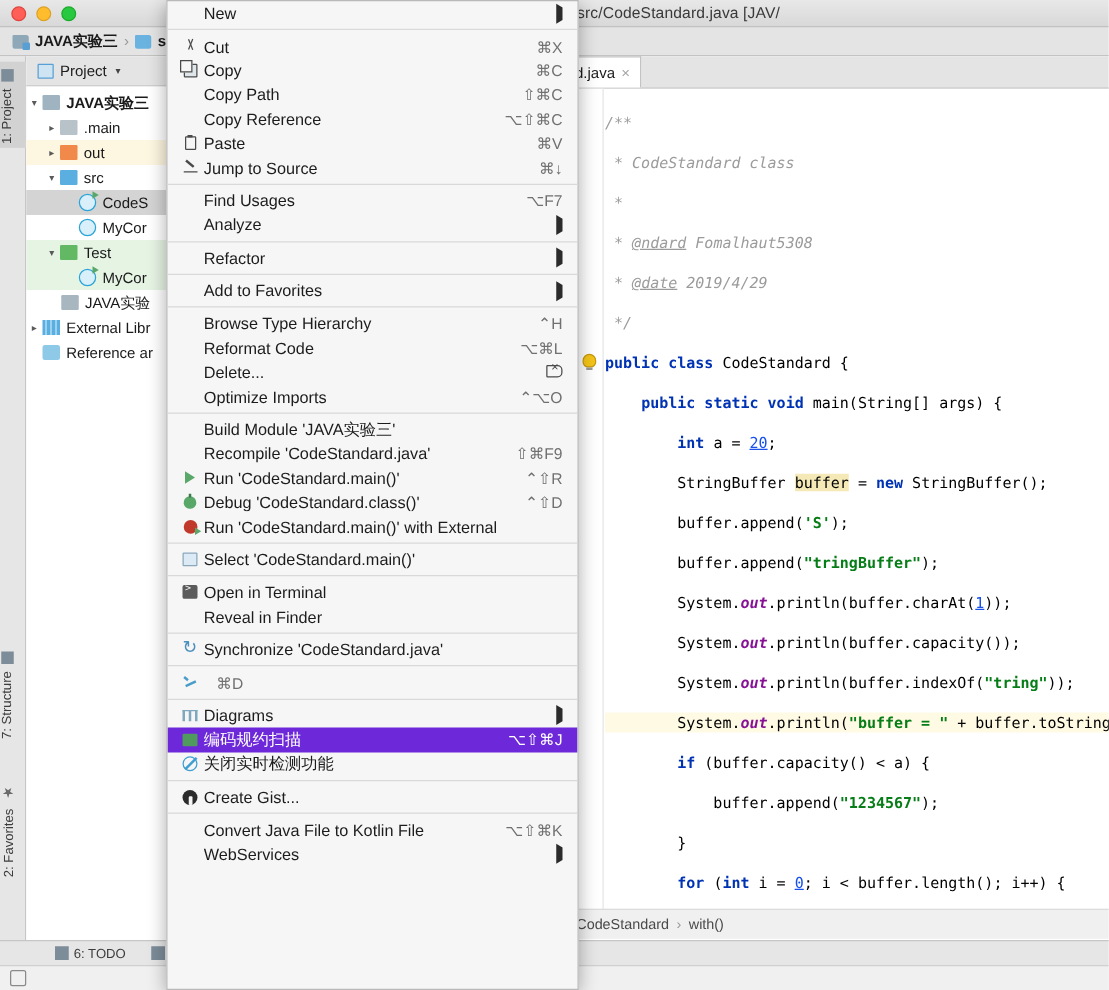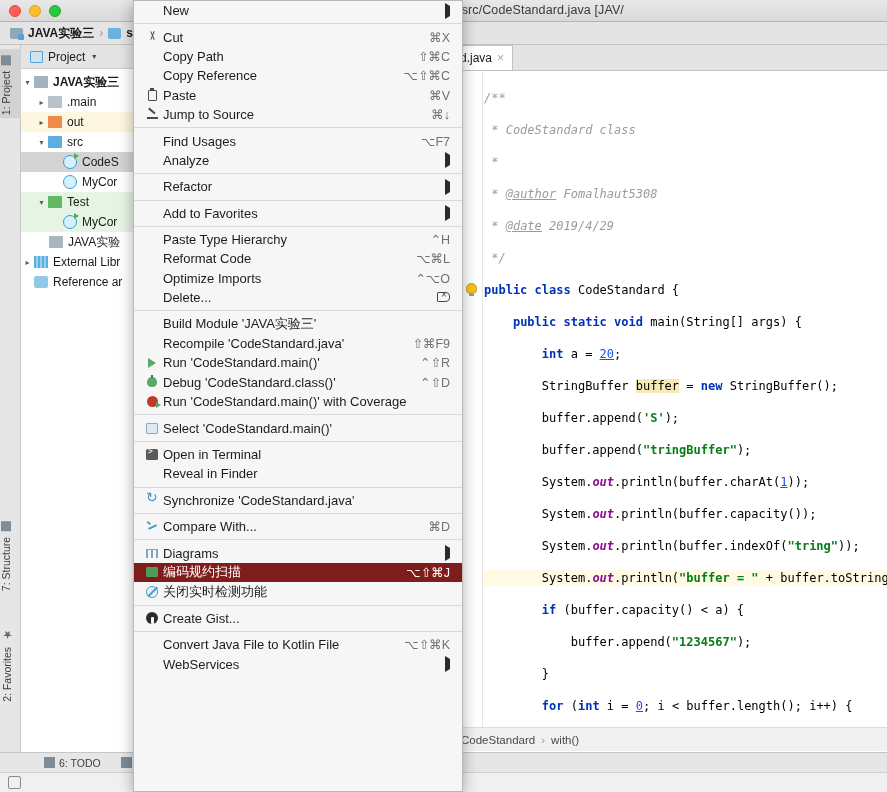--- a/index.html
+++ b/index.html
@@ -180,21 +180,21 @@
     font-size: 13px; color: #1c1c1c; overflow: hidden;
   }
   .mi {
     height: 19.4px; display: flex; align-items: center; position: relative;
     padding-left: 7px; padding-right: 12px;
   }
   .mi .ic { width: 22px; flex: none; display: flex; align-items: center; justify-content: center; }
   .mi .lbl { flex: 1; white-space: nowrap; overflow: hidden; }
   .mi .sc { color: #707070; font-size: 12.5px; white-space: nowrap; margin-left: 10px; }
   .mi .sub { color: #3a3a3a; font-size: 9px; margin-left: 10px; }
-  .mi.hl { background: #7f1d1d; color: #ffffff; }
+  .mi.hl { background: #6d28d9; color: #ffffff; }
   .mi.hl .sc, .mi.hl .sub { color: #ffffff; }
   .msep { height: 1px; background: #d9d9d9; margin: 3px 0; }
 
   
   .gi { display: inline-block; }
   .gi-scissors { width:13px;height:13px; position:relative; }
   .gi-scissors::before, .gi-scissors::after {
     content:""; position:absolute; left:6px; top:0; width:1.3px; height:9px; background:#4a4a4a;
   }
   .gi-scissors::before { transform: rotate(22deg); }
@@ -356,21 +356,21 @@
       </div>
     </div>
 
     <div class="code-area">
       <div class="gutter"></div>
       <div class="bulb"></div>
       <div class="code">
 <div class="cline"><span class="cmt">/**</span></div>
 <div class="cline"><span class="cmt"> * CodeStandard class</span></div>
 <div class="cline"><span class="cmt"> *</span></div>
-<div class="cline"><span class="cmt"> * <u>@author</u> Fomalhaut5308</span></div>
+<div class="cline"><span class="cmt"> * <u>@ndard</u> Fomalhaut5308</span></div>
 <div class="cline"><span class="cmt"> * <u>@date</u> 2019/4/29</span></div>
 <div class="cline"><span class="cmt"> */</span></div>
 <div class="cline"><span class="kw">public class</span> CodeStandard {</div>
 <div class="cline">    <span class="kw">public static void</span> main(String[] args) {</div>
 <div class="cline">        <span class="kw">int</span> a = <span class="num">20</span>;</div>
 <div class="cline">        StringBuffer <span class="hlname">buffer</span> = <span class="kw">new</span> StringBuffer();</div>
 <div class="cline">        buffer.append(<span class="str">'S'</span>);</div>
 <div class="cline">        buffer.append(<span class="str">"tringBuffer"</span>);</div>
 <div class="cline">        System.<span class="fld">out</span>.println(buffer.charAt(<span class="num">1</span>));</div>
 <div class="cline">        System.<span class="fld">out</span>.println(buffer.capacity());</div>
@@ -420,20 +420,27 @@
     <div class="msep"></div>
 
     <div class="mi">
       <span class="ic">
           <span class="gi gi-scissors"></span>
         </span>
       <span class="lbl">Cut</span>
       <span class="sc">⌘X</span>
     </div>
     <div class="mi">
+      <span class="ic">
+          <span class="gi gi-copy"></span>
+        </span>
+      <span class="lbl">Copy</span>
+      <span class="sc">⌘C</span>
+    </div>
+    <div class="mi">
       <span class="ic"></span>
       <span class="lbl">Copy Path</span>
       <span class="sc">⇧⌘C</span>
     </div>
     <div class="mi">
       <span class="ic"></span>
       <span class="lbl">Copy Reference</span>
       <span class="sc">⌥⇧⌘C</span>
     </div>
     <div class="mi">
@@ -477,38 +484,38 @@
     <div class="mi">
       <span class="ic"></span>
       <span class="lbl">Add to Favorites</span>
       <span class="sub"><span class="arrow-r"></span></span>
     </div>
 
     <div class="msep"></div>
 
     <div class="mi">
       <span class="ic"></span>
-      <span class="lbl">Paste Type Hierarchy</span>
+      <span class="lbl">Browse Type Hierarchy</span>
       <span class="sc">⌃H</span>
     </div>
     <div class="mi">
       <span class="ic"></span>
       <span class="lbl">Reformat Code</span>
       <span class="sc">⌥⌘L</span>
     </div>
     <div class="mi">
       <span class="ic"></span>
+      <span class="lbl">Delete...</span>
+      <span class="sc"><span class="gi gi-del"></span></span>
+    </div>
+    <div class="mi">
+      <span class="ic"></span>
       <span class="lbl">Optimize Imports</span>
       <span class="sc">⌃⌥O</span>
     </div>
-    <div class="mi">
-      <span class="ic"></span>
-      <span class="lbl">Delete...</span>
-      <span class="sc"><span class="gi gi-del"></span></span>
-    </div>
 
     <div class="msep"></div>
 
     <div class="mi">
       <span class="ic"></span>
       <span class="lbl">Build Module 'JAVA实验三'</span>
       <span class="sc"></span>
     </div>
     <div class="mi">
       <span class="ic"></span>
@@ -526,21 +533,21 @@
       <span class="ic">
           <span class="gi gi-bug"></span>
         </span>
       <span class="lbl">Debug 'CodeStandard.class()'</span>
       <span class="sc">⌃⇧D</span>
     </div>
     <div class="mi">
       <span class="ic">
           <span class="gi gi-cov"></span>
         </span>
-      <span class="lbl">Run 'CodeStandard.main()' with Coverage</span>
+      <span class="lbl">Run 'CodeStandard.main()' with External</span>
       <span class="sc"></span>
     </div>
 
     <div class="msep"></div>
 
     <div class="mi">
       <span class="ic">
           <span class="gi gi-select"></span>
         </span>
       <span class="lbl">Select 'CodeStandard.main()'</span>
@@ -571,21 +578,20 @@
       <span class="lbl">Synchronize 'CodeStandard.java'</span>
       <span class="sc"></span>
     </div>
 
     <div class="msep"></div>
 
     <div class="mi">
       <span class="ic">
           <span class="gi gi-compare"></span>
         </span>
-      <span class="lbl">Compare With...</span>
       <span class="sc">⌘D</span>
     </div>
 
     <div class="msep"></div>
 
     <div class="mi">
       <span class="ic">
           <span class="gi gi-diagram"></span>
         </span>
       <span class="lbl">Diagrams</span>

